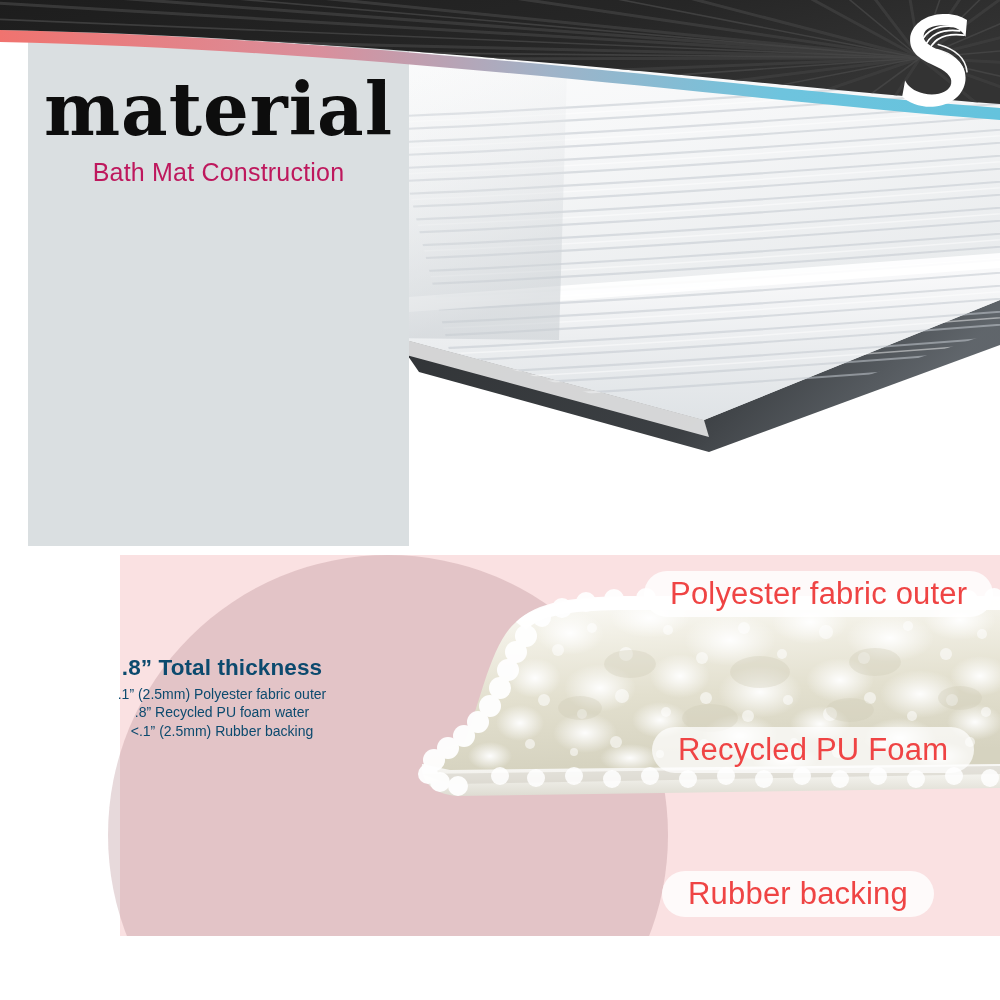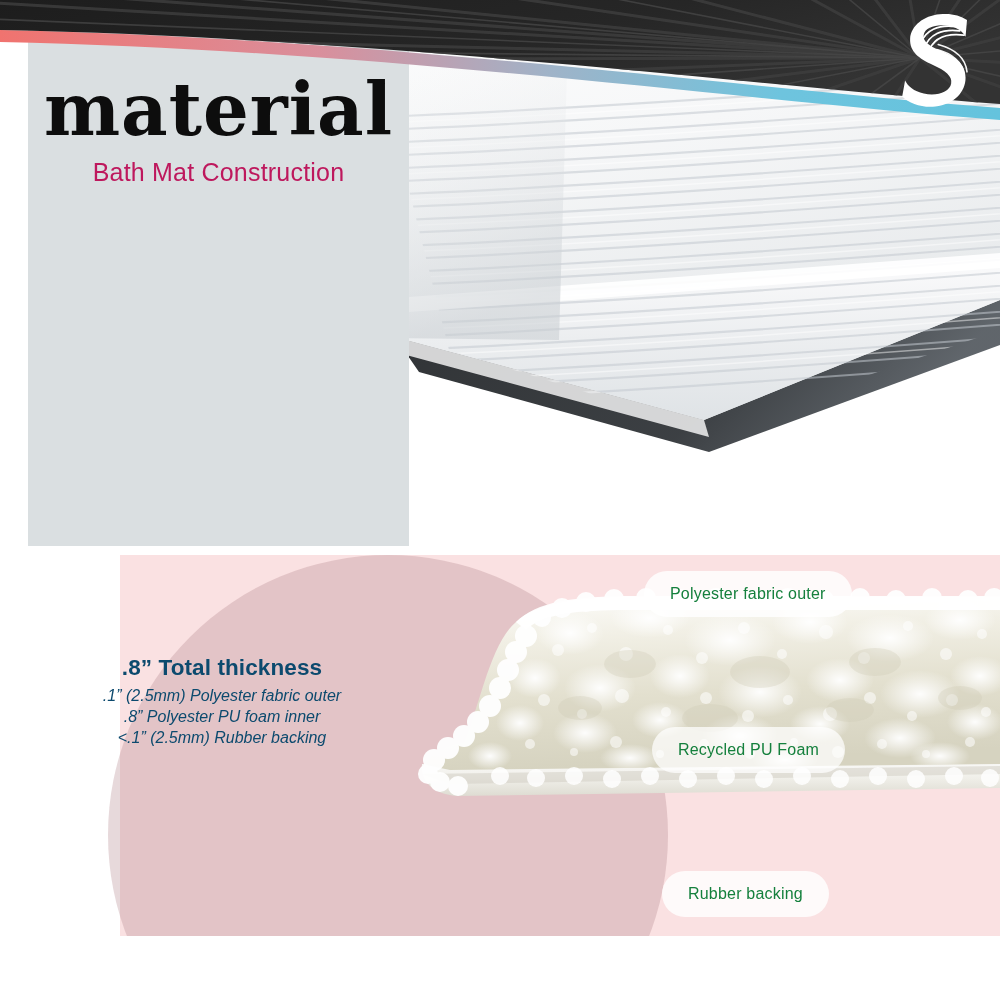--- a/index.html
+++ b/index.html
@@ -120,24 +120,23 @@
     text-align: center;
     color: #0c4a6e;
   }
   .spec-title {
     font-size: 22.5px;
     font-weight: 700;
     letter-spacing: 0.1px;
     margin-bottom: 4px;
   }
   .spec-line {
-    font-size: 16px;
+    font-size: 14px;
     font-weight: 400;
     line-height: 1.32;
-    font-style: italic;
   }
 
   
   .mat-photo {
     position: absolute;
     left: 409px; top: 0;
     width: 591px; height: 555px;
     background: #ffffff;
     overflow: hidden;
     z-index: 8;
@@ -153,22 +152,22 @@
     overflow: visible;
   }
   .xsec-photo svg { display: block; }
 
   
   .pill {
     position: absolute;
     z-index: 30;
     border-radius: 28px;
     background: rgba(255,255,255,0.82);
-    color: #15803d;
-    font-size: 16px;
+    color: #ef4444;
+    font-size: 31px;
     letter-spacing: 0.2px;
     display: flex;
     align-items: center;
     justify-content: center;
     padding: 0 26px;
     height: 46px;
     white-space: nowrap;
   }
   .pill-outer   { left: 644px; top: 571px; }
   .pill-foam    { left: 652px; top: 727px; background: rgba(255,255,255,0.72); }
@@ -437,21 +436,21 @@
   <div class="below-band-cover"></div>
 
   <div class="text-col">
     <h1 class="headline">material</h1>
     <div class="subhead">Bath Mat Construction</div>
   </div>
 
   <div class="spec-block">
     <div class="spec-title">.8” Total thickness</div>
     <div class="spec-line">.1” (2.5mm) Polyester fabric outer</div>
-    <div class="spec-line">.8” Polyester PU foam inner</div>
+    <div class="spec-line">.8” Recycled PU foam water</div>
     <div class="spec-line">&lt;.1” (2.5mm) Rubber backing</div>
   </div>
 
   <div class="pill pill-outer">Polyester fabric outer</div>
   <div class="pill pill-foam">Recycled PU Foam</div>
   <div class="pill pill-rubber">Rubber backing</div>
 
   <div class="banner-wrap">
     <svg class="banner-svg" viewBox="0 0 1000 120" xmlns="http://www.w3.org/2000/svg">
       <defs>

